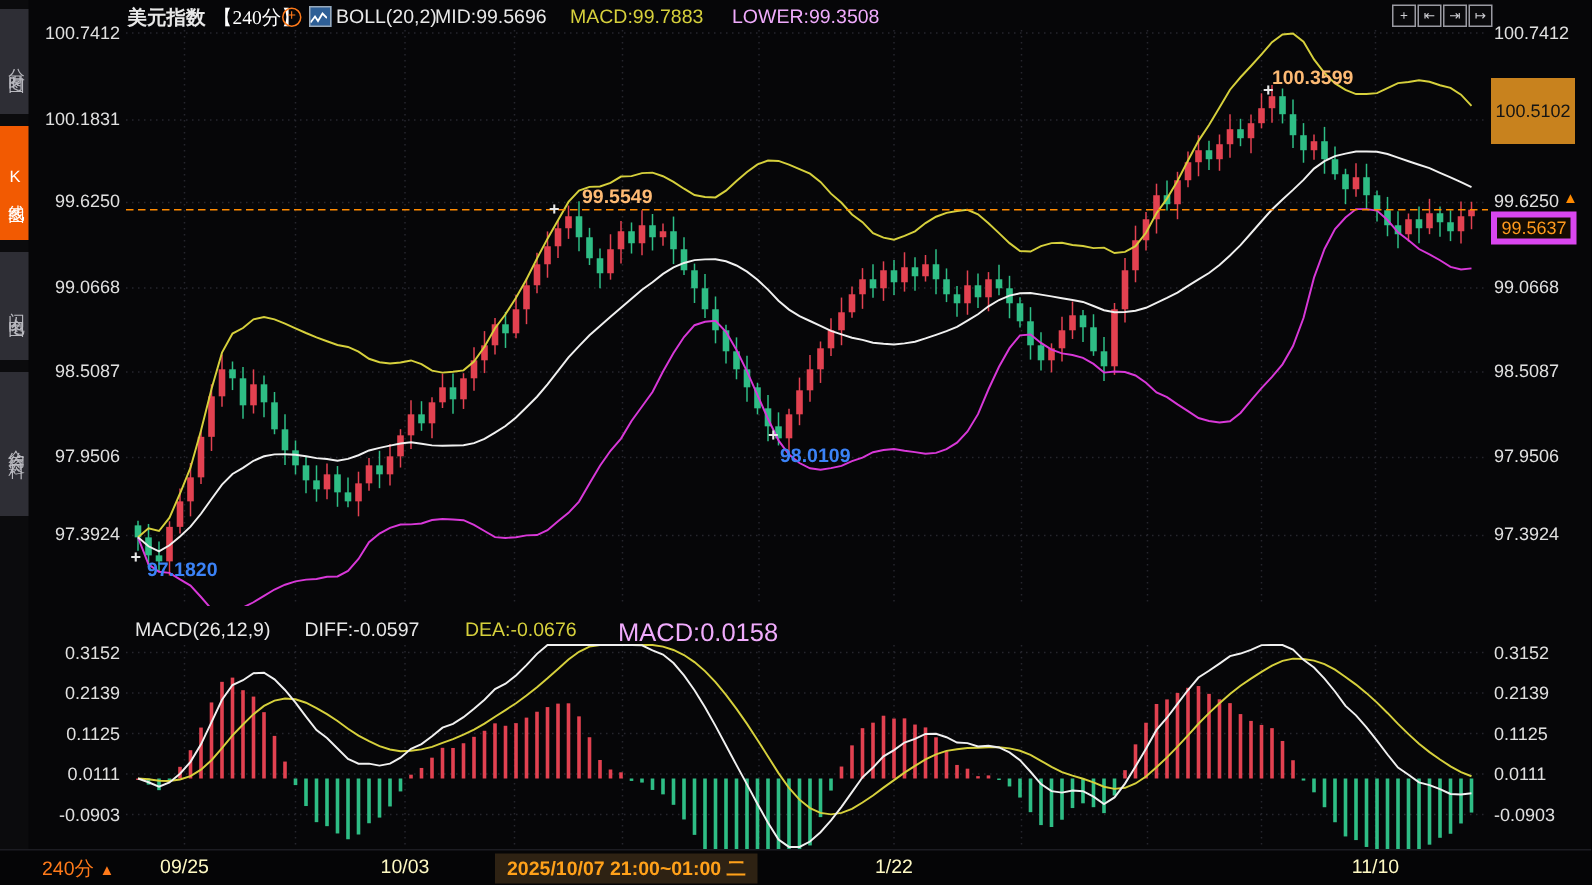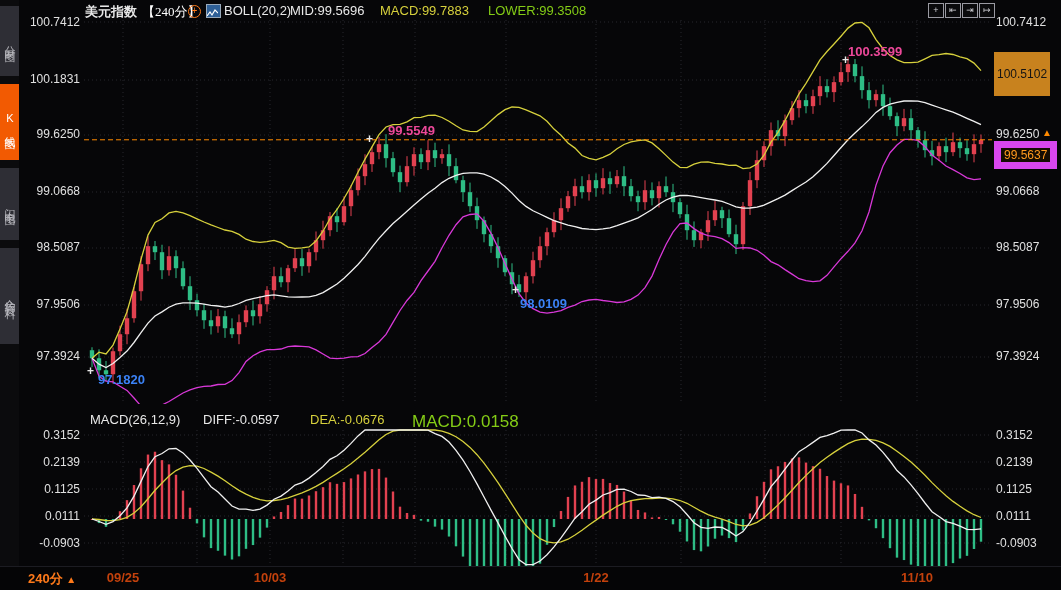--- a/index.html
+++ b/index.html
@@ -9,43 +9,43 @@
   #chart-svg{position:absolute;left:0;top:0;z-index:1;}
   .ov{position:absolute;z-index:3;white-space:nowrap;}
   
   #sidebar{position:absolute;left:0;top:0;width:19px;height:590px;background:#0b0b0d;z-index:4;}
   .vtab{position:absolute;left:0;width:19px;writing-mode:vertical-rl;text-orientation:upright;
         background:#2e2e35;color:#b9b9bf;font-size:11px;letter-spacing:3px;
         display:flex;align-items:center;justify-content:center;cursor:pointer;}
   .vtab.active{background:#f25a02;color:#fff;}
   
   .hd{font-size:13px;top:3px;}
-  .w{color:#e8e8e8;} .or{color:#ffffff;font-family:Liberation Serif, serif;} .yl{color:#d6d03c;} .mg{color:#84cc16;}
-  .gn{color:#3b82f6;} .rd{color:#ec4899;}
+  .w{color:#e8e8e8;} .or{color:#ffffff;font-family:Liberation Serif, serif;} .yl{color:#d6d03c;} .mg{color:#f0abfc;}
+  .gn{color:#3b82f6;} .rd{color:#fdba74;}
   .circle-plus{display:inline-block;width:11px;height:11px;border:1px solid #ff7a1a;border-radius:50%;
         color:#ff7a1a;font-size:10px;line-height:10px;text-align:center;}
   .tool-btn{position:absolute;top:3px;width:14px;height:13px;border:1px solid #9a9aa2;background:#0a0a0c;
         color:#cfcfd4;font-size:9px;line-height:12px;text-align:center;z-index:4;cursor:pointer;}
   
   .axl{font-size:12px;color:#e0e0e0;}
   .axcolL{position:absolute;left:24px;width:56px;text-align:right;z-index:3;}
   .axcolR{position:absolute;left:996px;width:60px;text-align:left;z-index:3;}
   .badge-hi{position:absolute;left:994px;top:52px;background:#c8821e;color:#141414;
         font-size:12px;padding:15px 3px;z-index:3;}
-  .badge-last{position:absolute;left:994px;top:141px;border:7px solid #d946ef;color:#ff9a1e;
+  .badge-last{position:absolute;left:994px;top:141px;border:4px solid #d946ef;color:#ff9a1e;
         background:#140c02;font-size:12px;padding:0 3px;z-index:3;}
   .cross{position:absolute;color:#e8e8e8;font-size:12px;z-index:3;font-weight:bold;}
   .ann{position:absolute;font-size:13px;font-weight:bold;z-index:3;}
   
   #bottom-bar{position:absolute;left:0;top:566px;width:1061px;height:24px;background:#050506;
         border-top:1px solid #1c1c22;z-index:4;}
-  .xtick{position:absolute;top:3px;width:52px;text-align:center;color:#c2410c;font-size:13px;font-weight:bold;}
+  .xtick{position:absolute;top:3px;width:52px;text-align:center;color:#fef9c3;font-size:13px;font-weight:normal;}
   #date-box{position:absolute;left:330px;top:2px;background:#2e2213;color:#ffa11a;
         font-size:13px;font-weight:bold;padding:1px 8px;}
-  #period-badge{position:absolute;left:28px;top:3px;color:#ff7a1a;font-size:13px;font-weight:bold;cursor:pointer;text-align:right;}
+  #period-badge{position:absolute;left:28px;top:3px;color:#ff7a1a;font-size:13px;font-weight:normal;cursor:pointer;text-align:right;}
   #watermark{position:absolute;left:924px;top:533px;font-size:30px;color:#d4d4d6;z-index:3;letter-spacing:1px;}
   .chart-icon{display:inline-block;width:13px;height:12px;background:#2e5f96;border:1px solid #9ab;
         vertical-align:-2px;}
 </style>
 </head>
 <body>
 <div id="stage">
 
 <svg id="chart-svg" width="1061" height="590">
       <defs>
@@ -556,18 +556,19 @@
 <div class="axcolR axl" style="top:536px;">-0.0903</div>
 
 
 <div id="bottom-bar">
   <div id="period-badge">
     <span>240分</span>
     <span style="font-size:10px;">▲</span>
   </div>
   <div class="xtick" style="left:97px;">09/25</div>
   <div class="xtick" style="left:244px;">10/03</div>
+  <div id="date-box">2025/10/07 21:00~01:00 二</div>
   <div class="xtick" style="left:570px;">1/22</div>
   <div class="xtick" style="left:739px;margin-top:20px;">10/31</div>
   <div class="xtick" style="left:891px;">11/10</div>
 </div>
 
 </div>
 
 </body></html>

